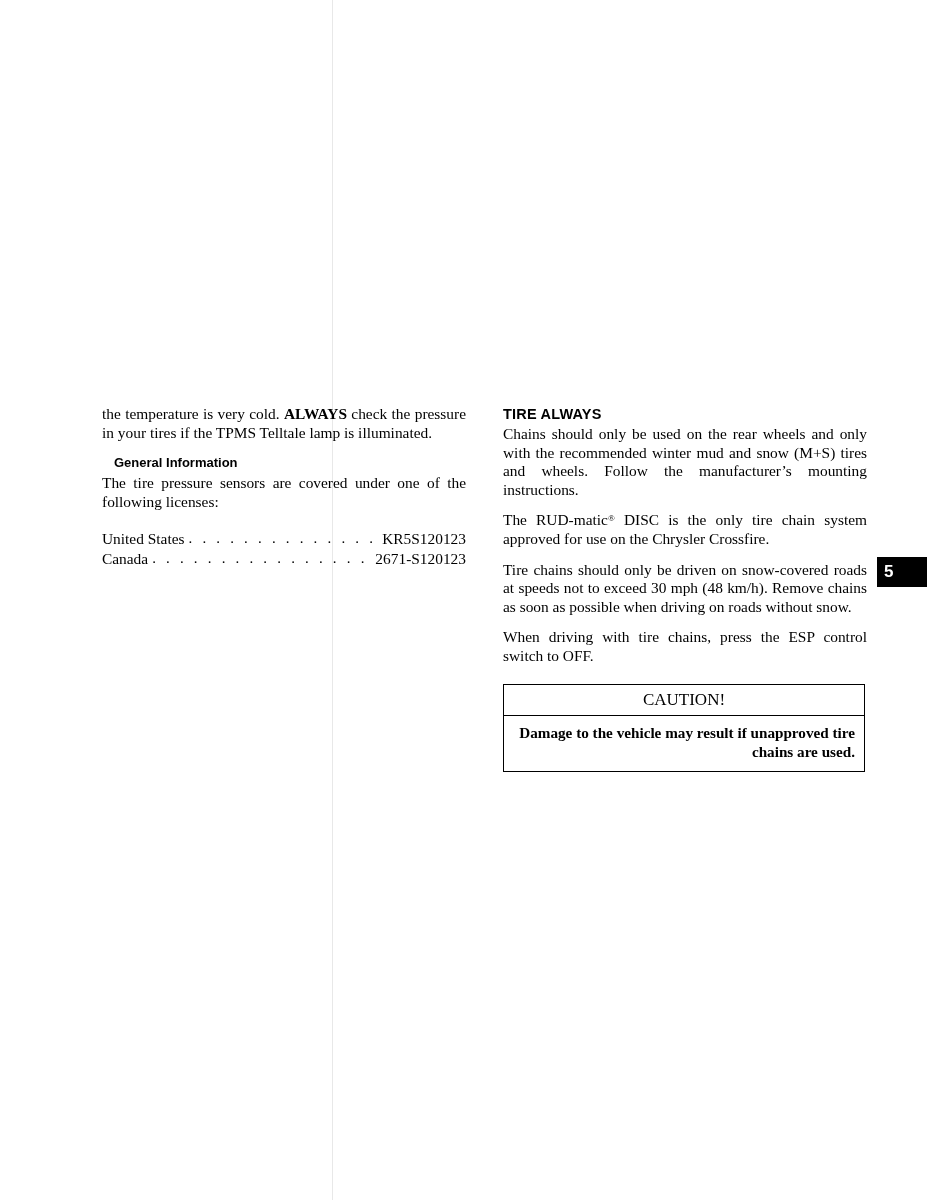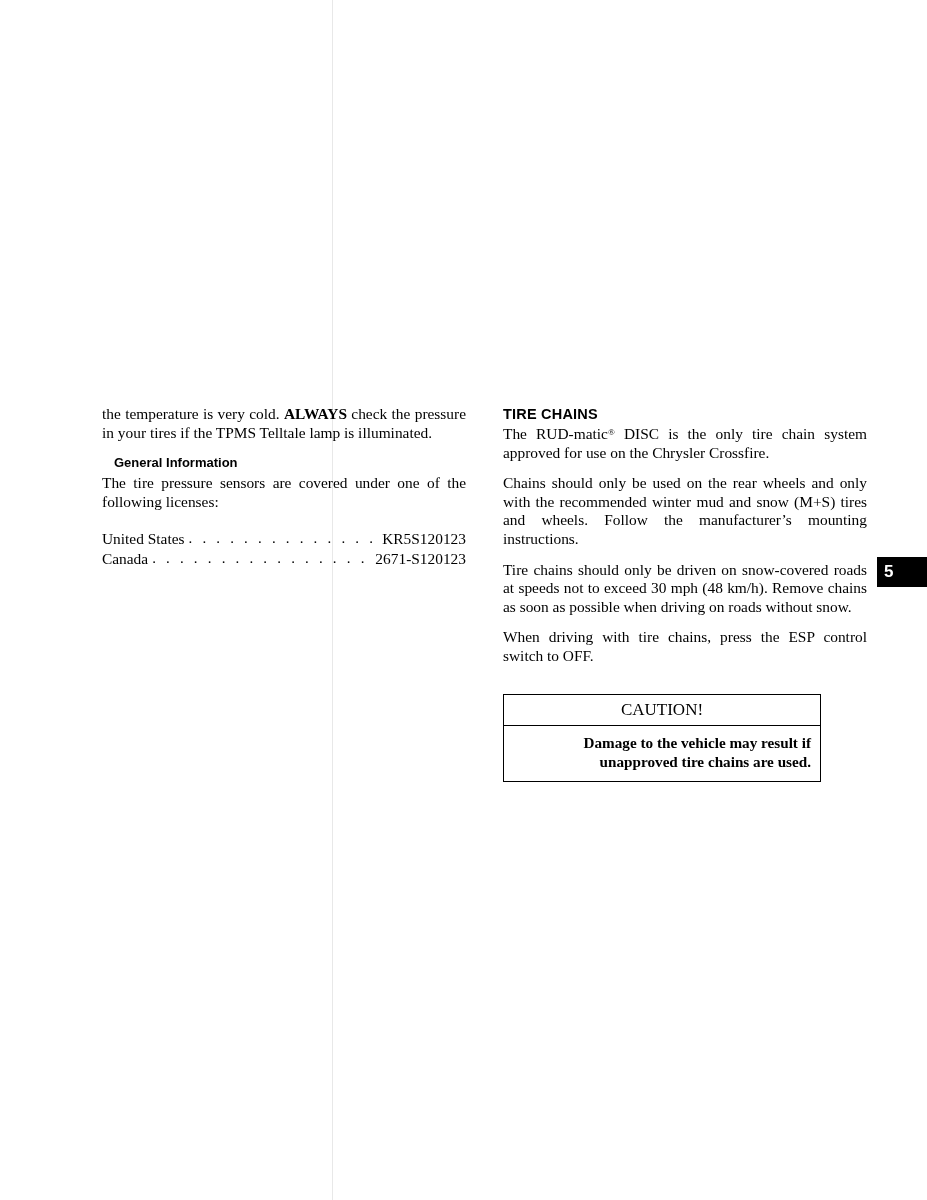--- a/index.html
+++ b/index.html
@@ -146,23 +146,23 @@
 
   .bold { font-weight: bold; }
   sup.reg {
     font-size: 9px;
     vertical-align: 0.42em;
     line-height: 0;
   }
 
   
   .caution-box {
-    margin-top: 28px;
+    margin-top: 18px;
     border: 1.6px solid #000000;
-    width: 318px;
+    width: 362px;
     box-sizing: border-box;
   }
   .caution-title {
     text-align: center;
     font-size: 17px;
     padding: 6px 0 6px 0;
     border-bottom: 1.6px solid #000000;
     font-family: "Liberation Serif", serif;
   }
   .caution-body {
@@ -220,25 +220,25 @@
         <span class="license-name">Canada</span>
         <span class="license-dots">. . . . . . . . . . . . . . . . . . . . . . . . . . . . . . . . . . . .</span>
         <span class="license-value">2671-S120123</span>
       </div>
     </div>
 
   </div>
 
   <div class="col col-right">
 
-    <div class="sec-head">TIRE CHAINS</div>
+    <div class="sec-head">TIRE ALWAYS</div>
+
+    <p>Chains should only be used on the rear wheels and only with the recommended winter mud and snow (M+S) tires and wheels. Follow the manufacturer’s mounting instructions.</p>
 
     <p><span>The RUD-matic</span><sup class="reg">®</sup><span> DISC is the only tire chain system approved for use on the Chrysler Crossfire.</span></p>
-
-    <p>Chains should only be used on the rear wheels and only with the recommended winter mud and snow (M+S) tires and wheels. Follow the manufacturer’s mounting instructions.</p>
 
     <p>Tire chains should only be driven on snow-covered roads at speeds not to exceed 30 mph (48 km/h). Remove chains as soon as possible when driving on roads without snow.</p>
 
     <p>When driving with tire chains, press the ESP control switch to OFF.</p>
 
     <div class="caution-box">
       <div class="caution-title">CAUTION!</div>
       <div class="caution-body">Damage to the vehicle may result if unapproved tire chains are used.</div>
     </div>
 

